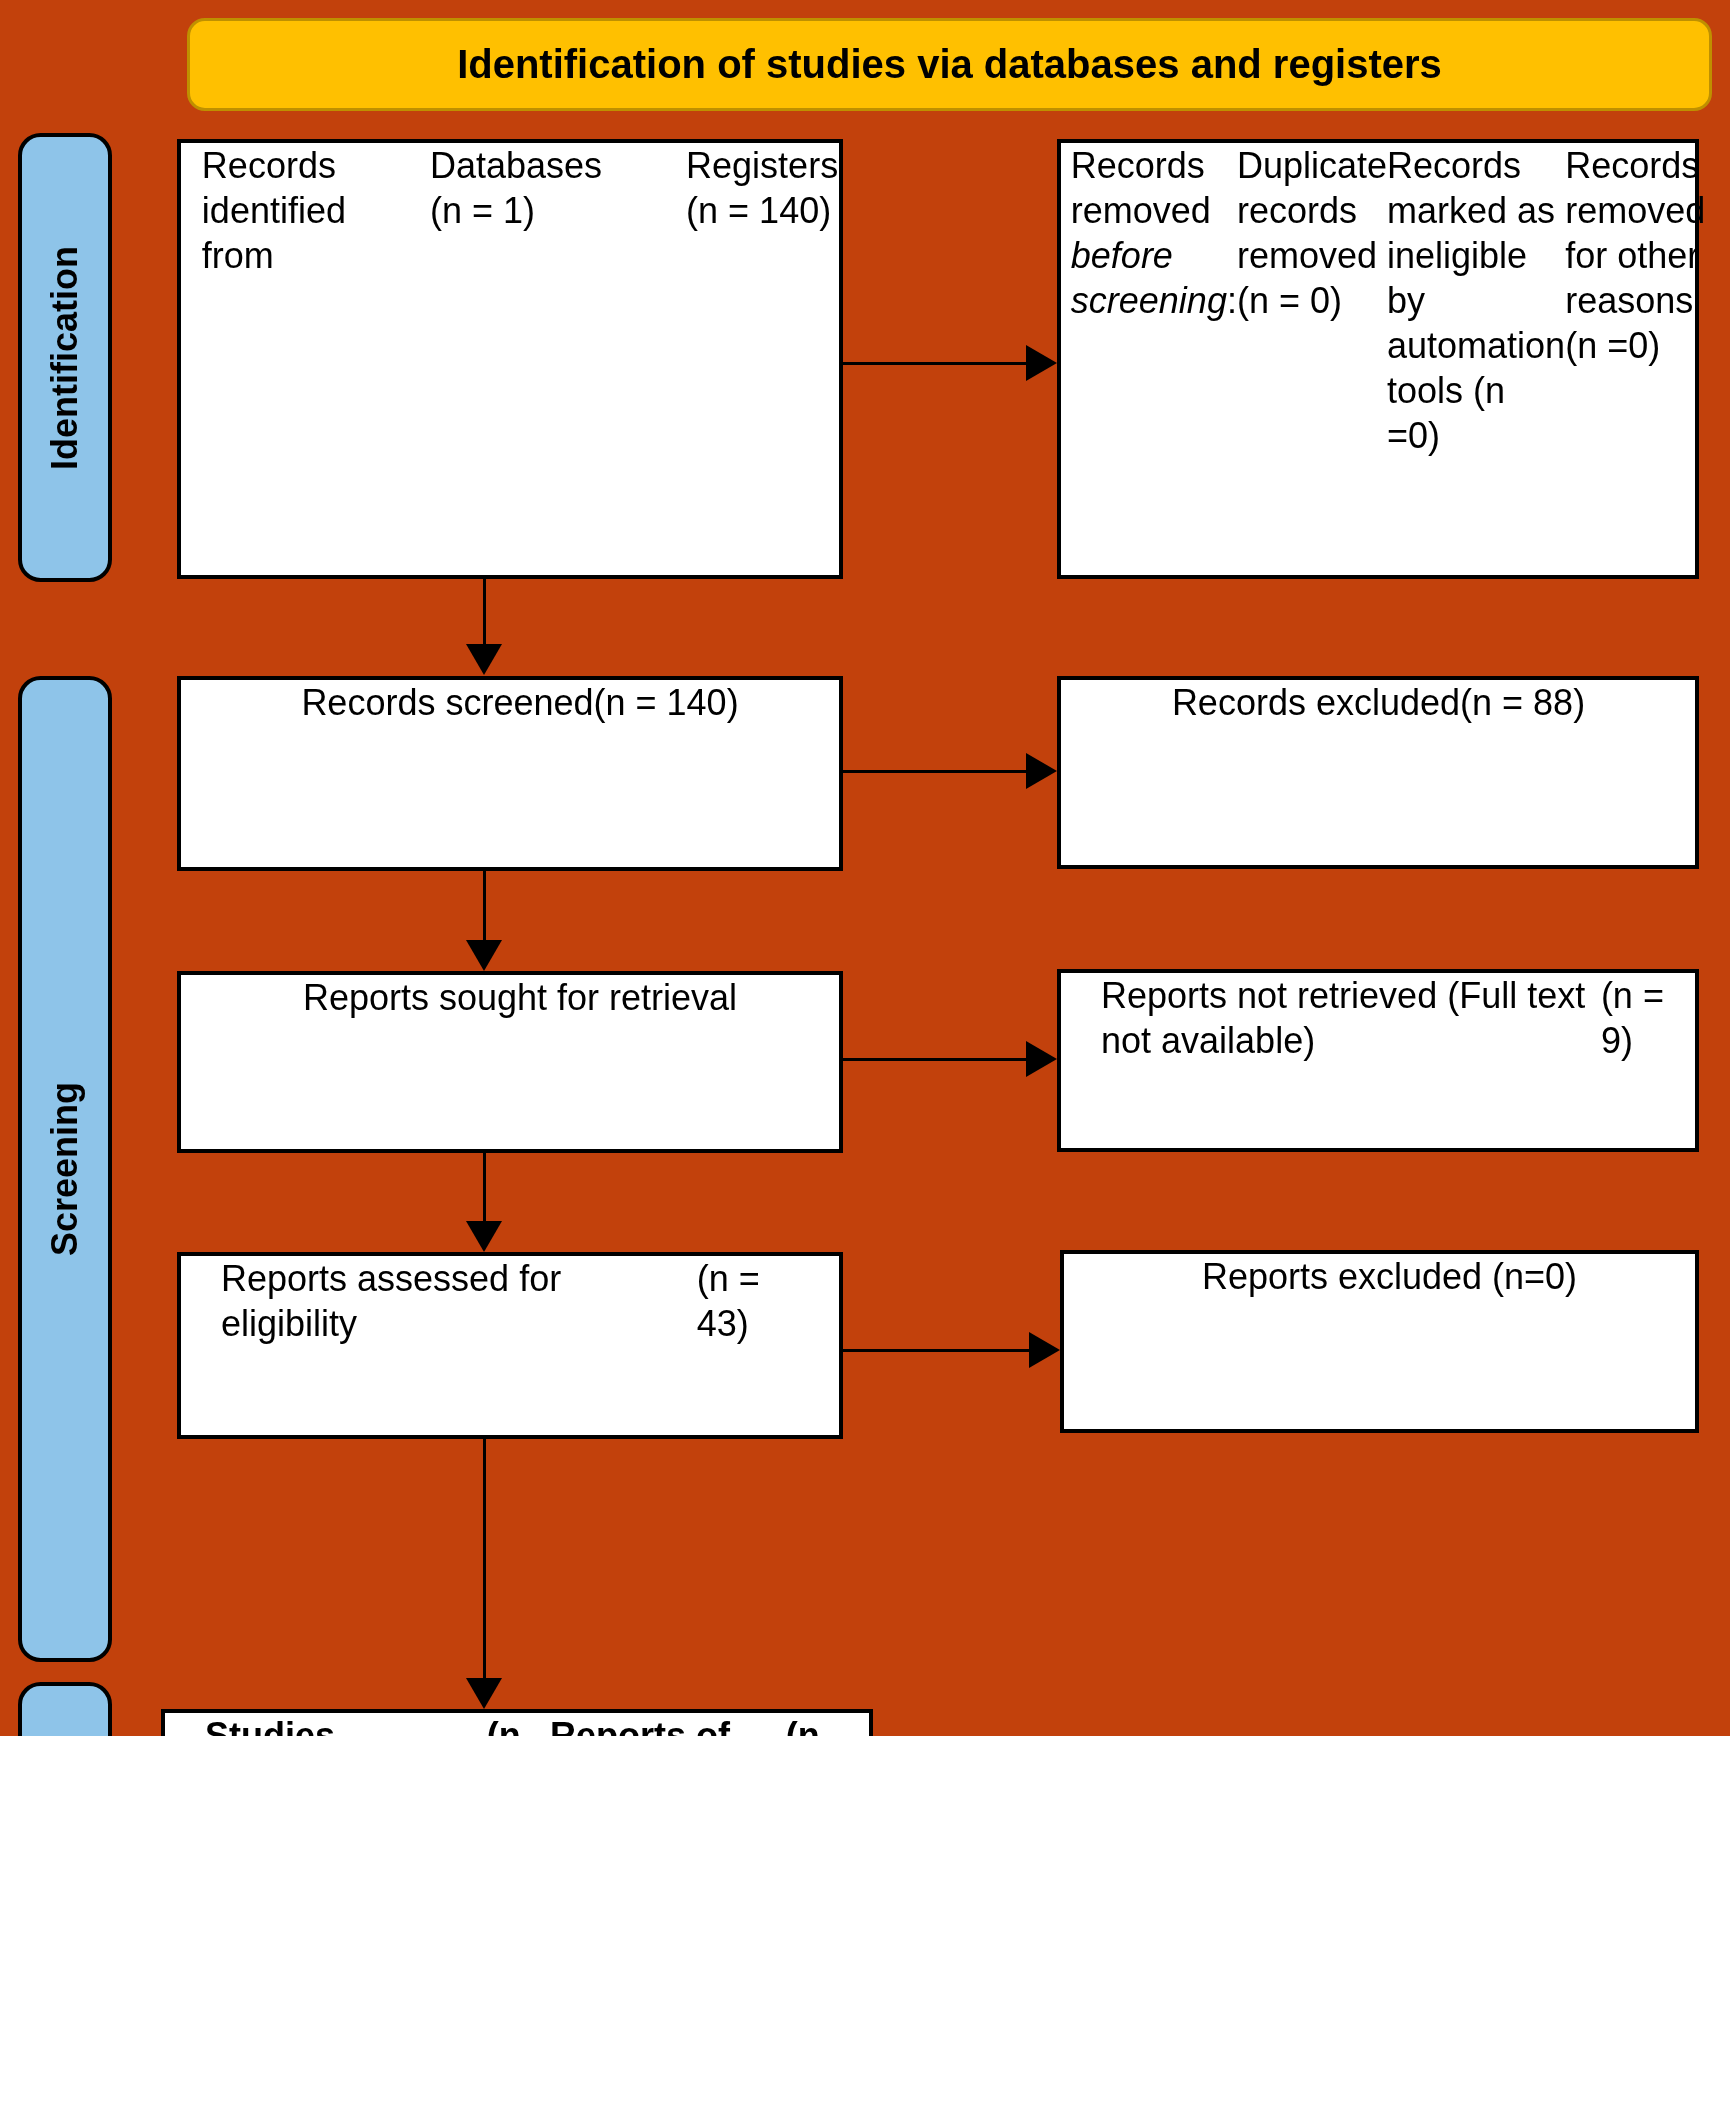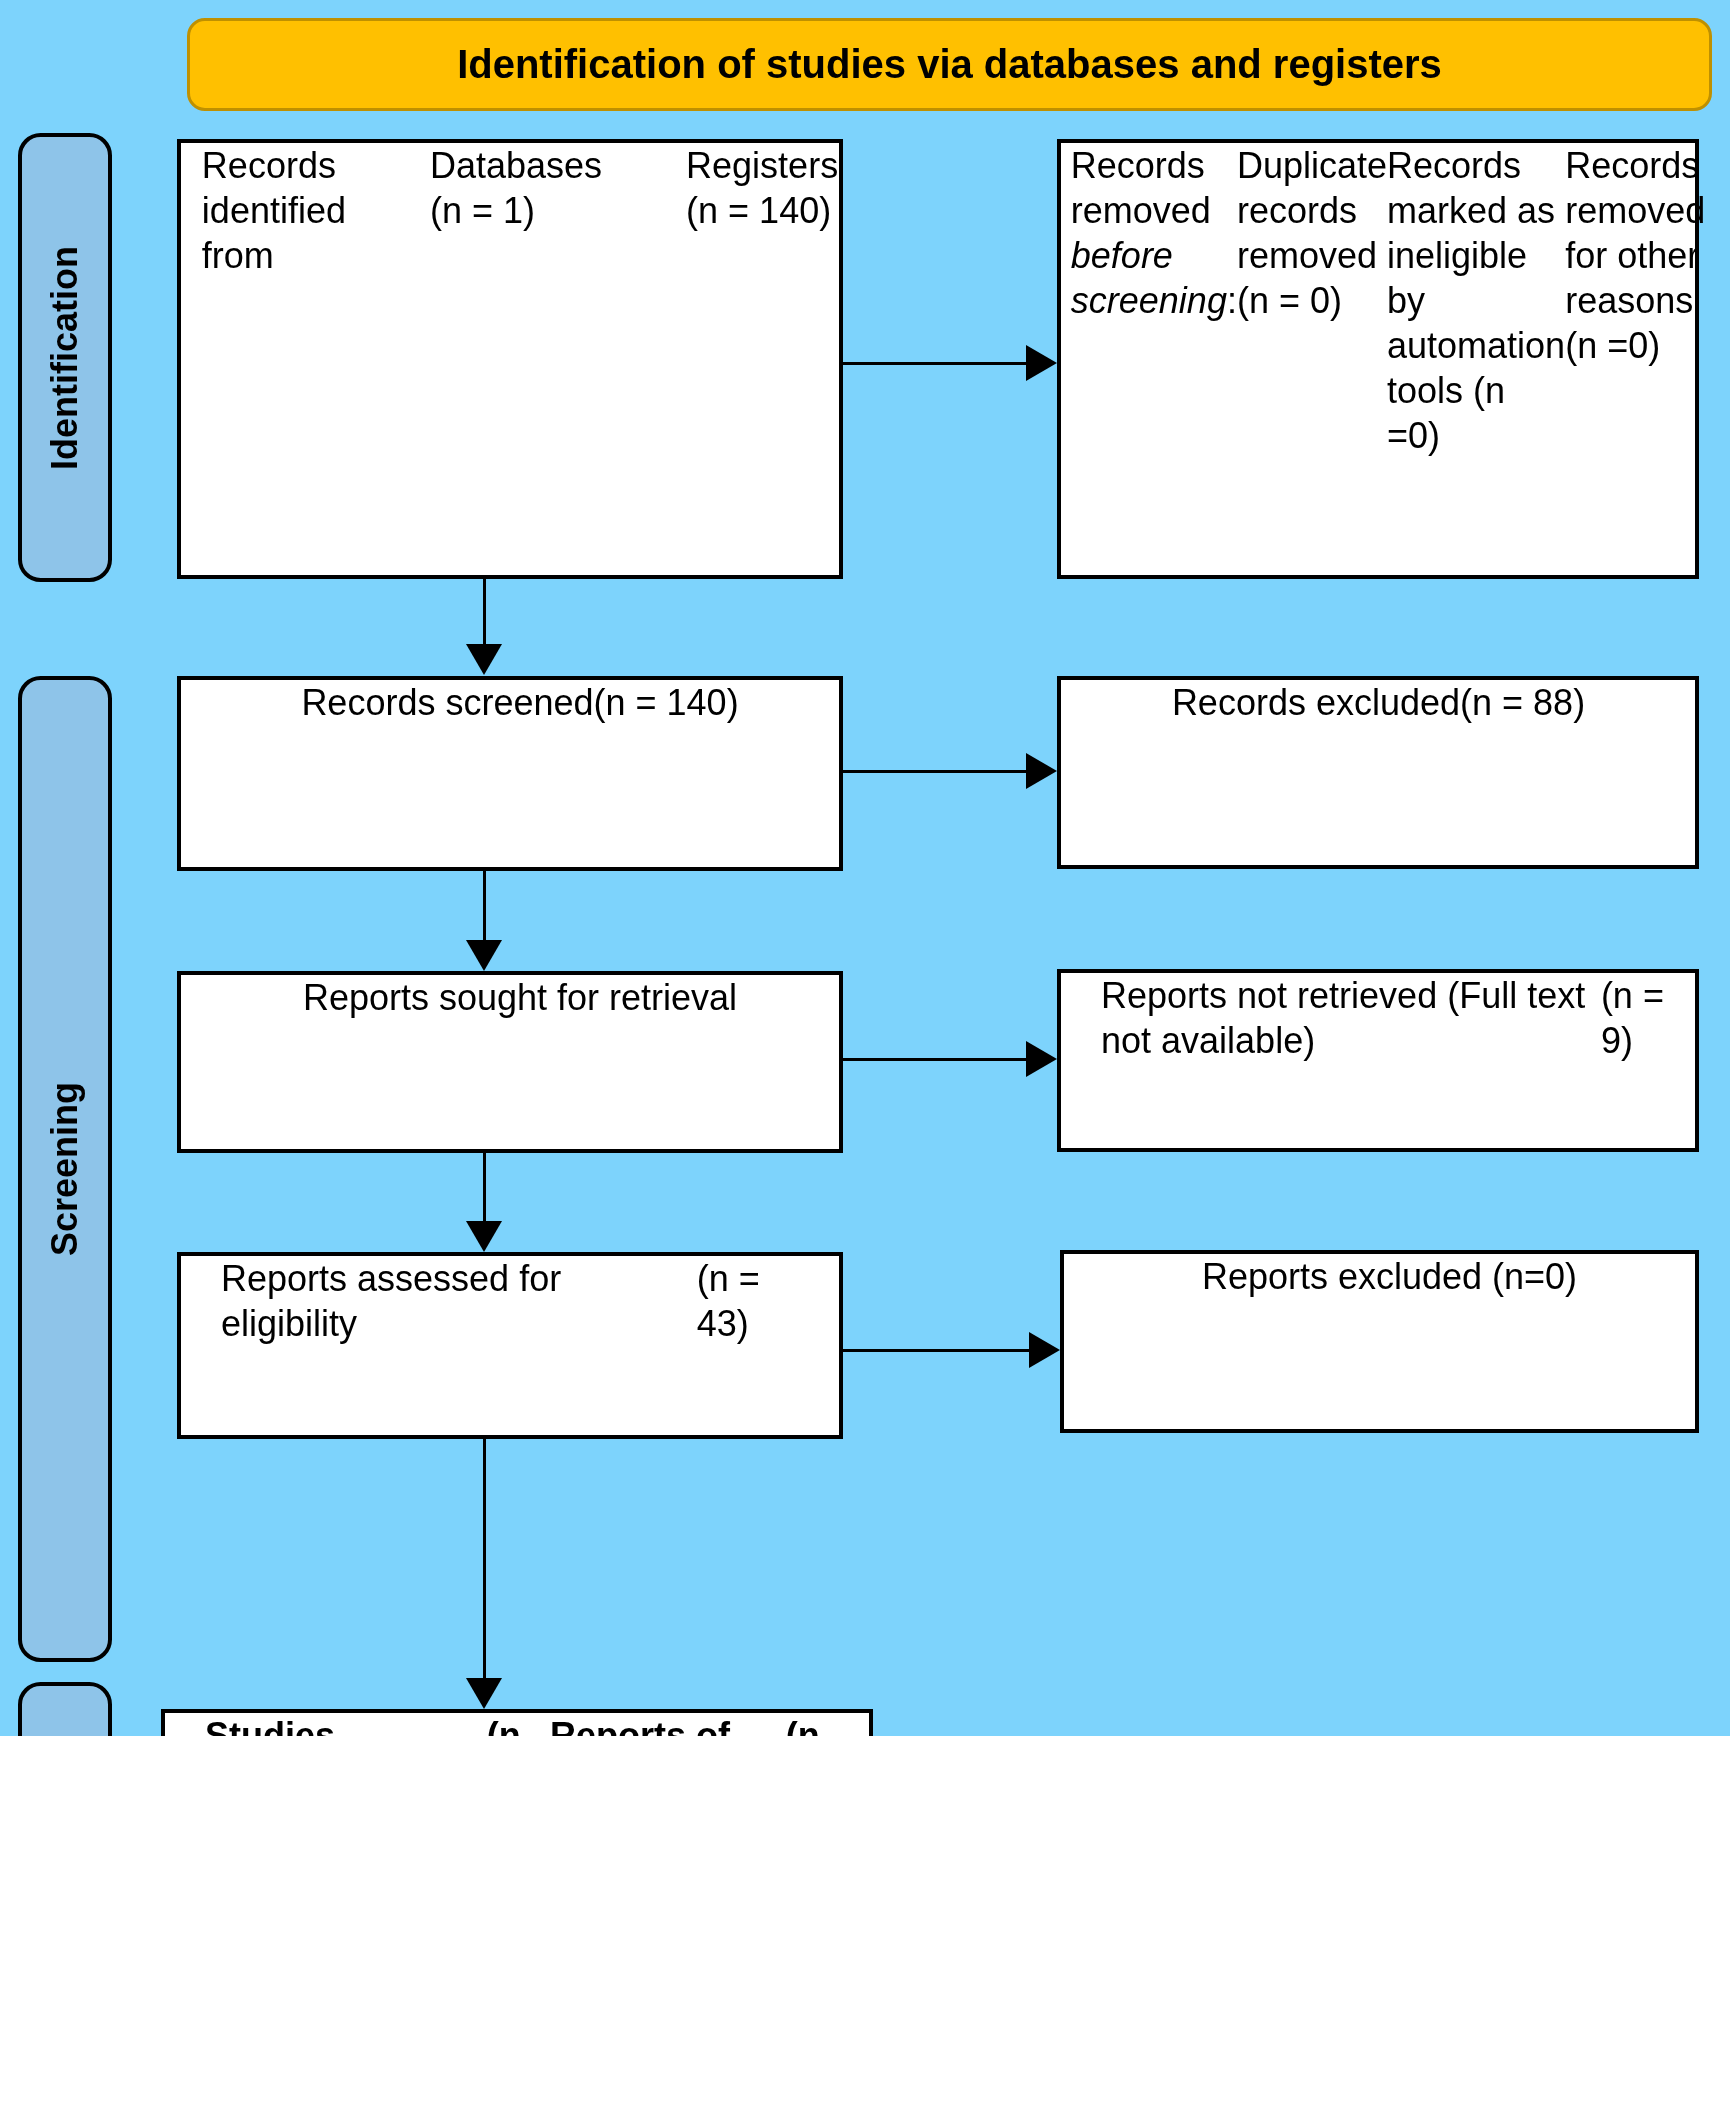--- a/index.html
+++ b/index.html
@@ -1,20 +1,20 @@
 <!DOCTYPE html>
 <html style="font-size:9px"><head>
 <meta charset="utf-8">
 <style>
   html, body { margin: 0; padding: 0; background: #ffffff; }
   .canvas {
     position: relative;
     width: 1730px;
     height: 1736px;
-    background: #7dd3fc;
+    background: #c2410c;
     font-family: "Liberation Sans", sans-serif;
     color: #000000;
   }
 
   
   .banner {
     position: absolute;
     left: 187px; top: 18px;
     width: 1525px; height: 93px;
     background: #FFC000;

